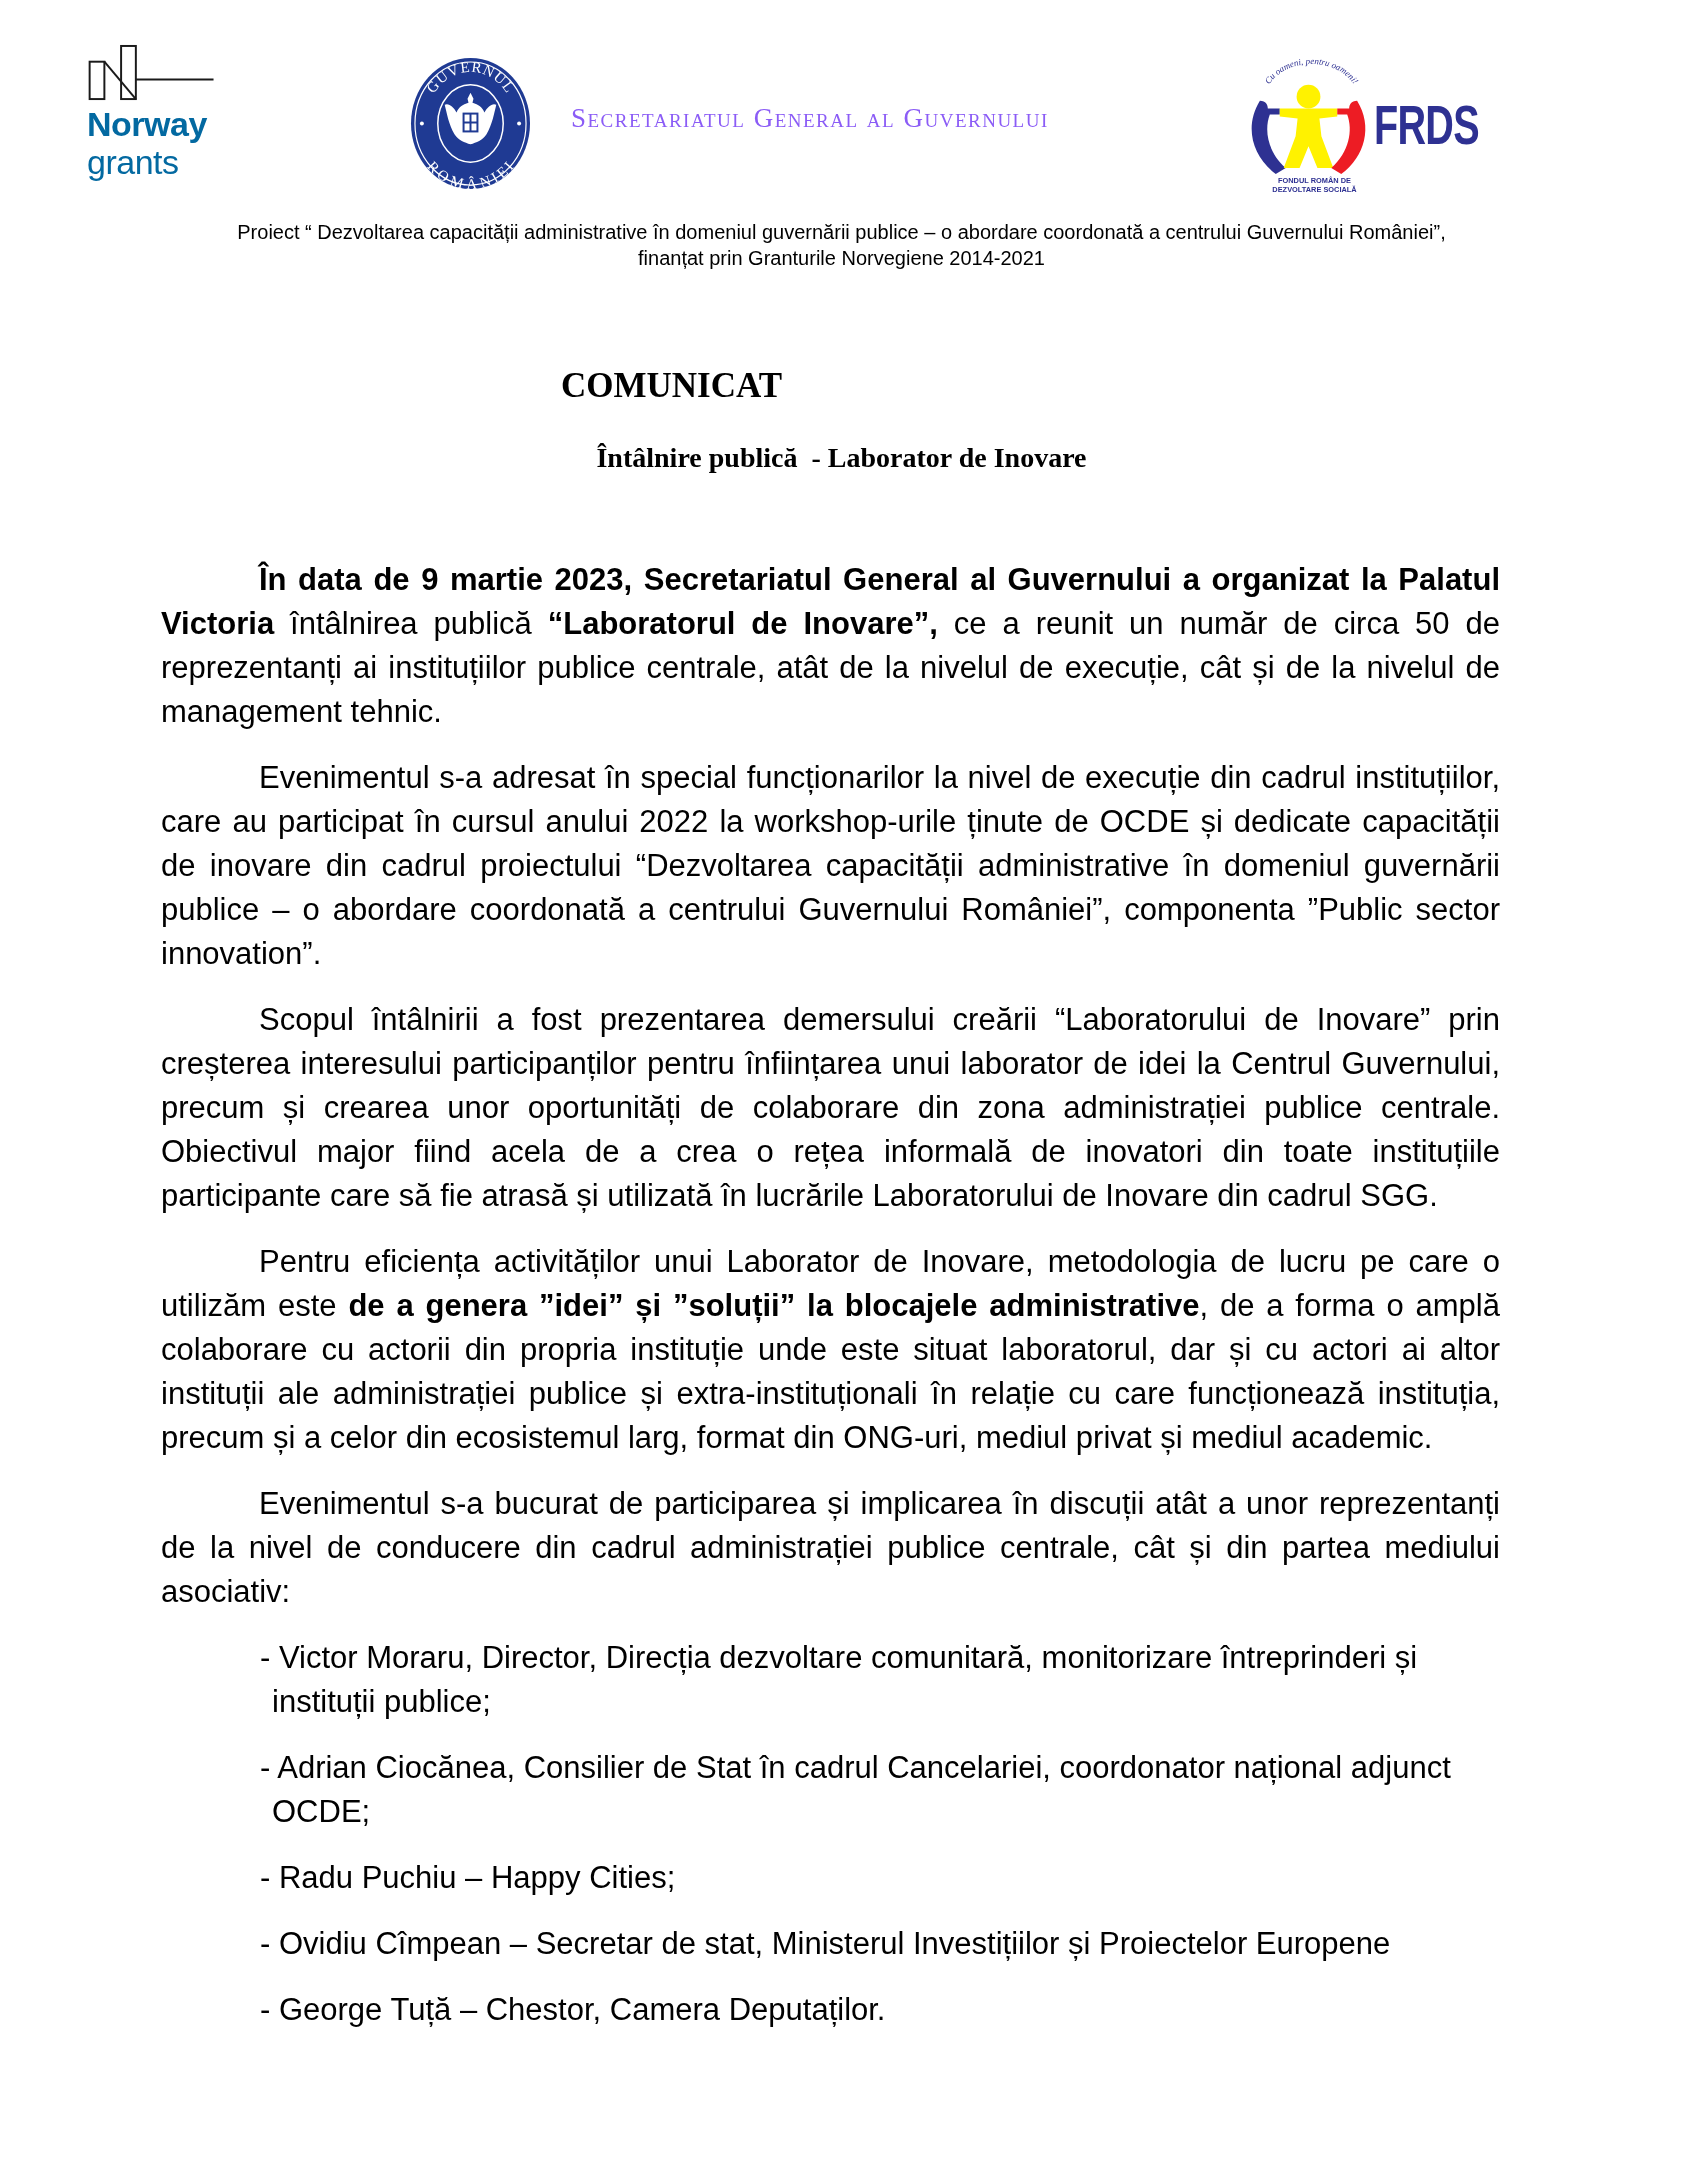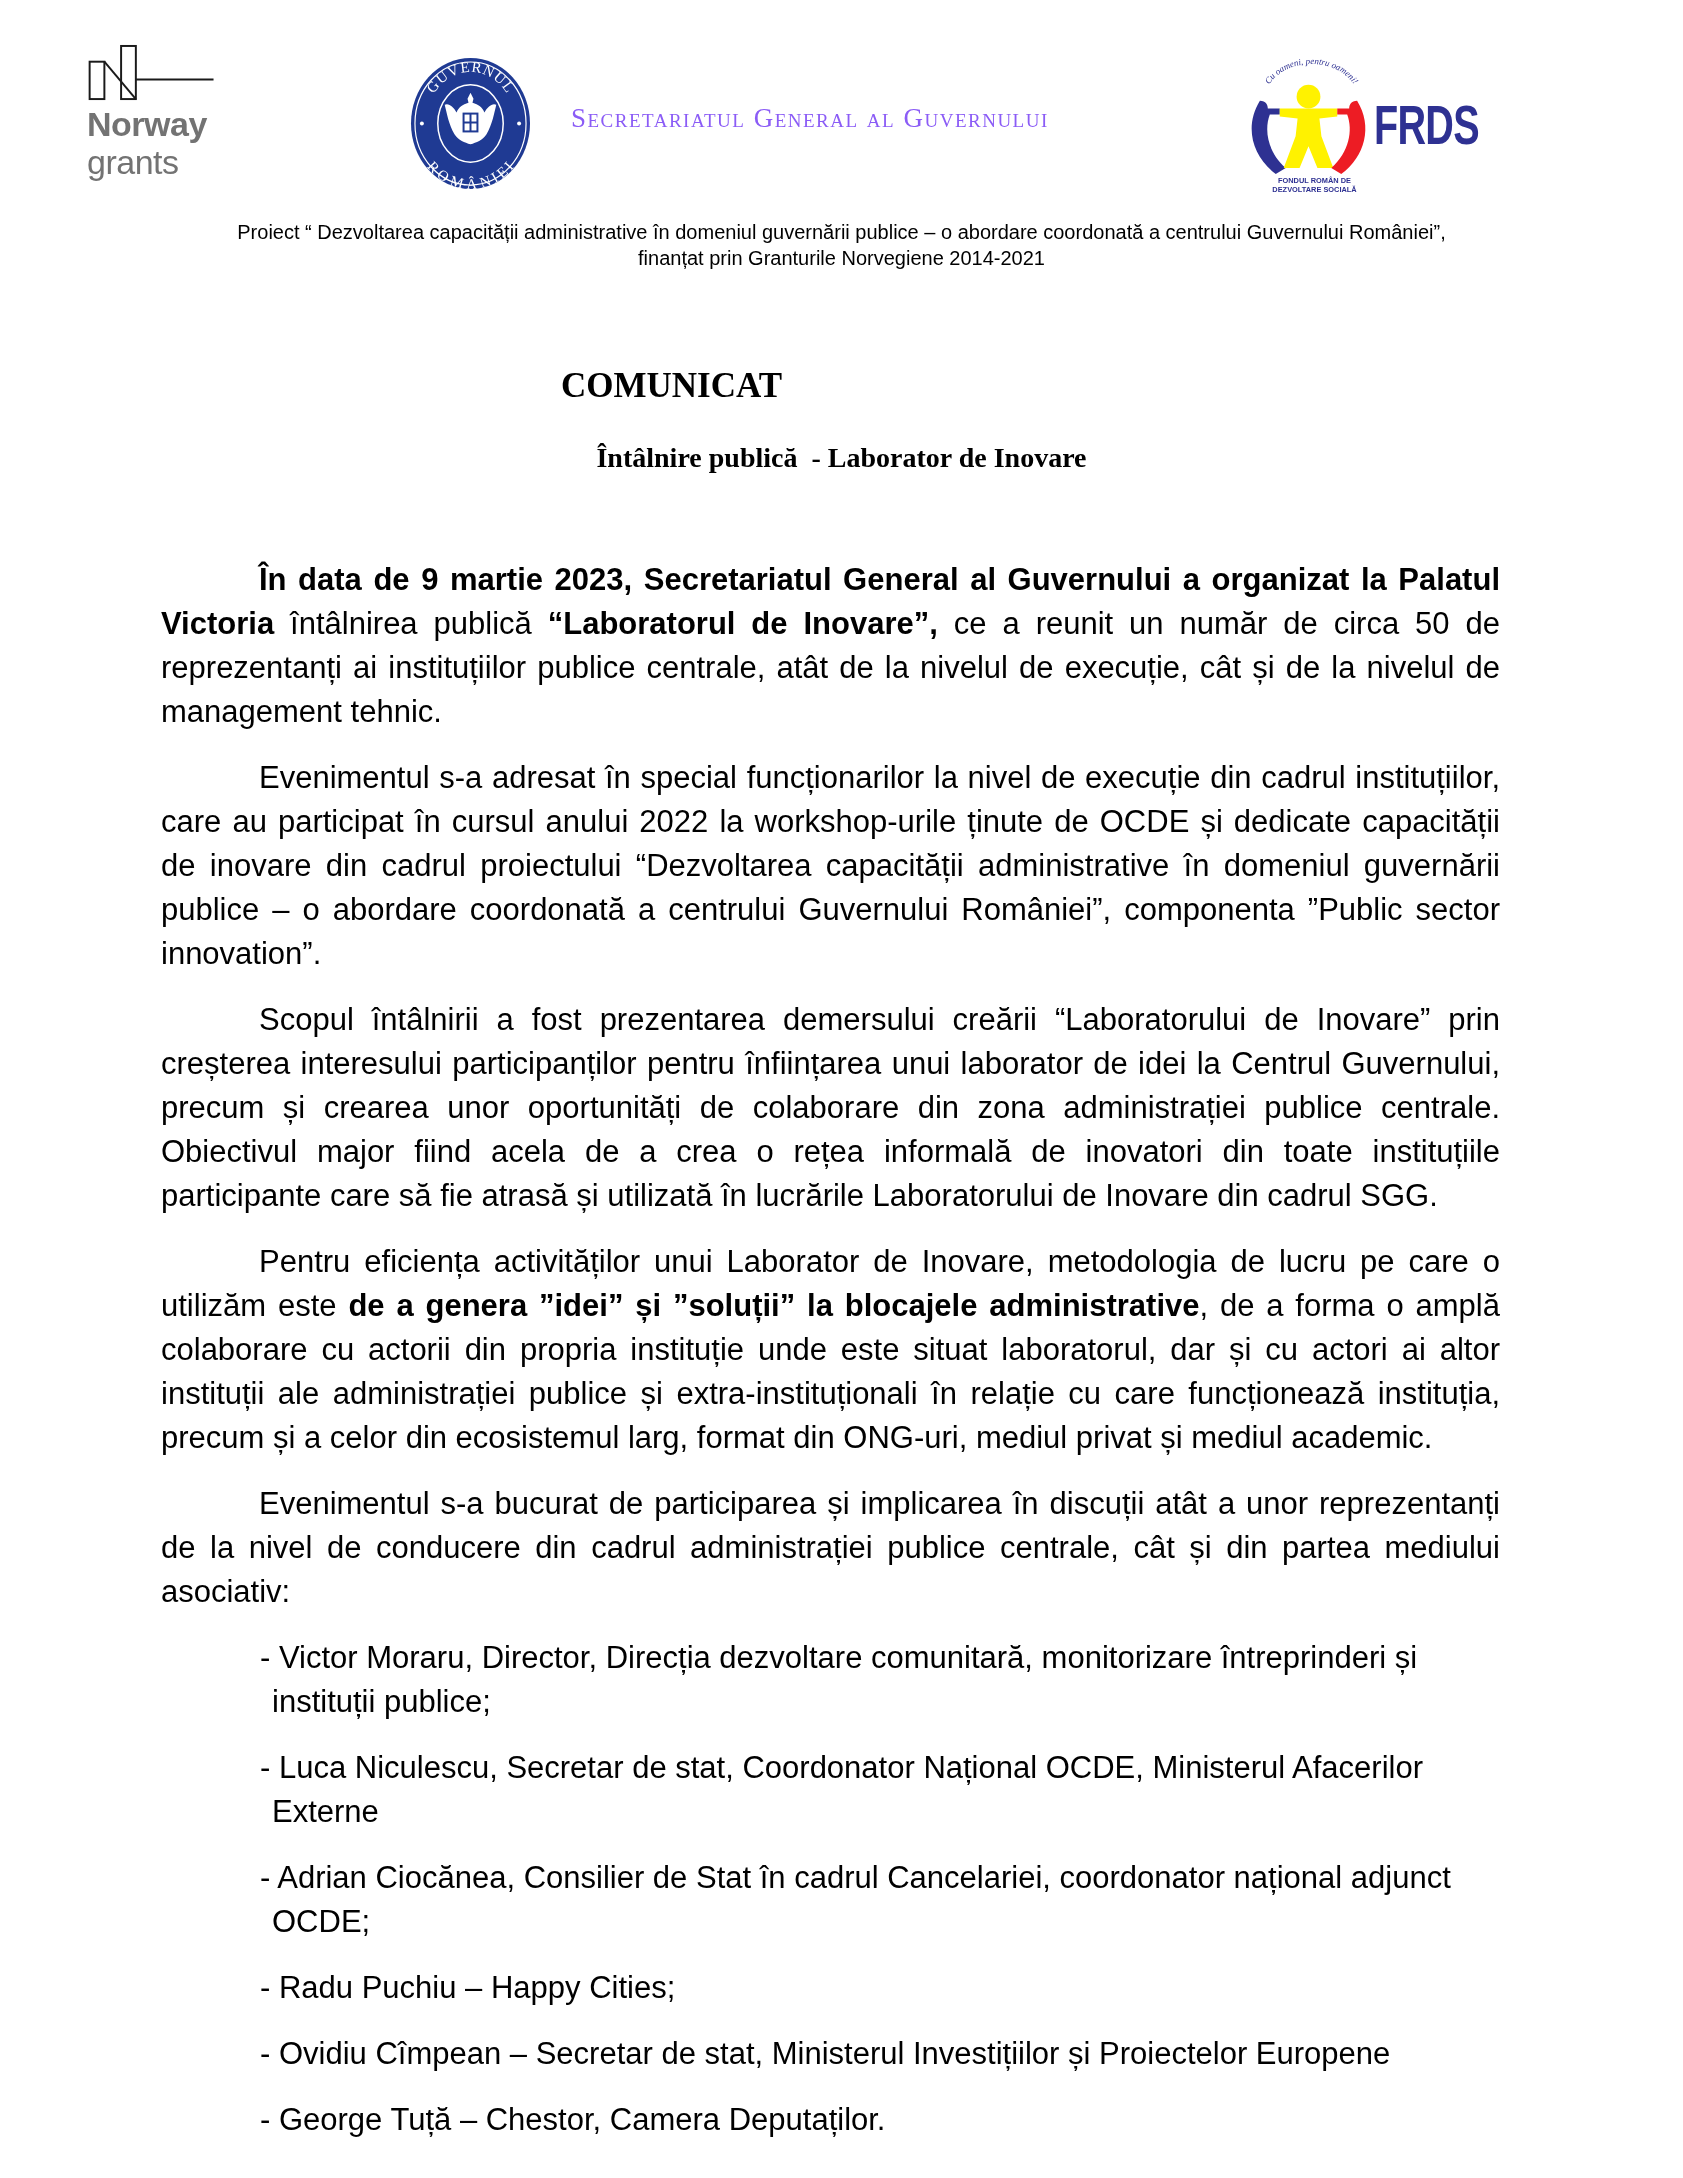--- a/index.html
+++ b/index.html
@@ -2,21 +2,21 @@
 <html><head>
 <meta charset="utf-8">
 <style>
   html, body { margin: 0; padding: 0; background: #ffffff; }
   body { width: 1683px; height: 2178px; position: relative; overflow: hidden; color: #000; }
   .abs { position: absolute; }
 
   
   #norway-logo { left: 87px; top: 44px; width: 139px; height: 144px; }
   #norway-logo svg { position: absolute; left: 0; top: 0; }
-  .ng-word { position: absolute; left: 0; font-family: "Liberation Sans", sans-serif; color: #737373; letter-spacing: -0.5px; }
+  .ng-word { position: absolute; left: 0; font-family: "Liberation Sans", sans-serif; color: #0369a1; letter-spacing: -0.5px; }
   .ng-bold { top: 61px; font-size: 34px; font-weight: bold; }
   .ng-light { top: 99px; font-size: 34px; font-weight: normal; }
 
   
   #seal { left: 410px; top: 57px; width: 121px; height: 133px; }
   #sgg-title { left: 571px; top: 103px; font-family: "Liberation Serif", serif; font-size: 27px; color: #8b5cf6; letter-spacing: 1.5px; font-variant: small-caps; white-space: nowrap; }
 
   
   #frds-logo { left: 1242px; top: 57px; width: 228px; height: 144px; }
   #frds-logo .frds-text { position: absolute; left: 132px; top: 36px; font-family: "Liberation Sans", sans-serif; font-weight: bold; font-size: 55px; color: #2e3192; transform: scaleX(0.72); transform-origin: left top; letter-spacing: -1px; }
@@ -120,20 +120,19 @@
     <span>Scopul întâlnirii a fost prezentarea demersului creării “Laboratorului de Inovare” prin creșterea interesului participanților pentru înființarea unui laborator de idei la Centrul Guvernului, precum și crearea unor oportunități de colaborare din zona administrației publice centrale. Obiectivul major fiind acela de a crea o rețea informală de inovatori din toate instituțiile participante care să fie atrasă și utilizată în lucrările Laboratorului de Inovare din cadrul SGG.</span>
   </p>
   <p class="para">
     <span>Pentru eficiența activităților unui Laborator de Inovare, metodologia de lucru pe care o utilizăm este </span><b>de a genera ”idei” și ”soluții” la blocajele administrative</b><span>, de a forma o amplă colaborare cu actorii din propria instituție unde este situat laboratorul, dar și cu actori ai altor instituții ale administrației publice și extra-instituționali în relație cu care funcționează instituția, precum și a celor din  ecosistemul larg, format din ONG-uri, mediul privat și mediul academic.</span>
   </p>
   <p class="para">
     <span>Evenimentul s-a bucurat de participarea și implicarea în discuții atât a unor reprezentanți de la nivel de conducere din cadrul administrației publice centrale, cât și din partea mediului asociativ:</span>
   </p>
   <ul id="list">
     <li>- Victor Moraru, Director, Direcția dezvoltare comunitară, monitorizare întreprinderi și instituții publice;</li>
-    <li>- Luca Niculescu, Secretar de stat, Coordonator Național OCDE, Ministerul Afacerilor Externe</li>
     <li>- Adrian Ciocănea, Consilier de Stat în cadrul Cancelariei, coordonator național adjunct OCDE;</li>
     <li>- Radu Puchiu – Happy Cities;</li>
     <li>- Ovidiu Cîmpean – Secretar de stat, Ministerul Investițiilor și Proiectelor Europene</li>
     <li>- George Tuță – Chestor, Camera Deputaților.</li>
   </ul>
 </div>
 
 
 </body></html>

